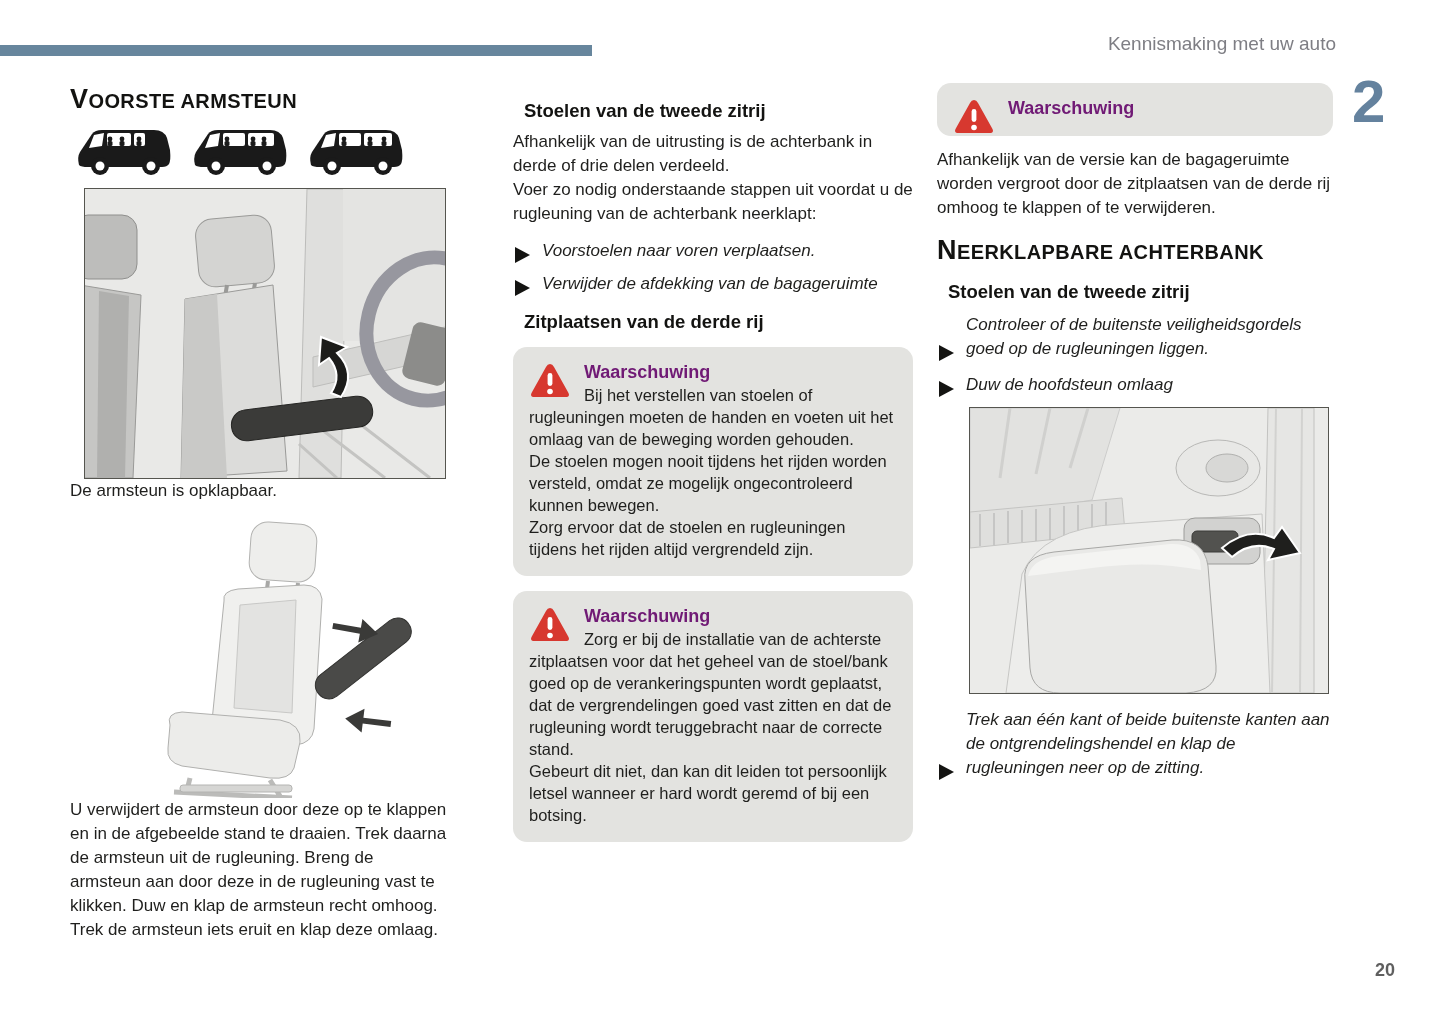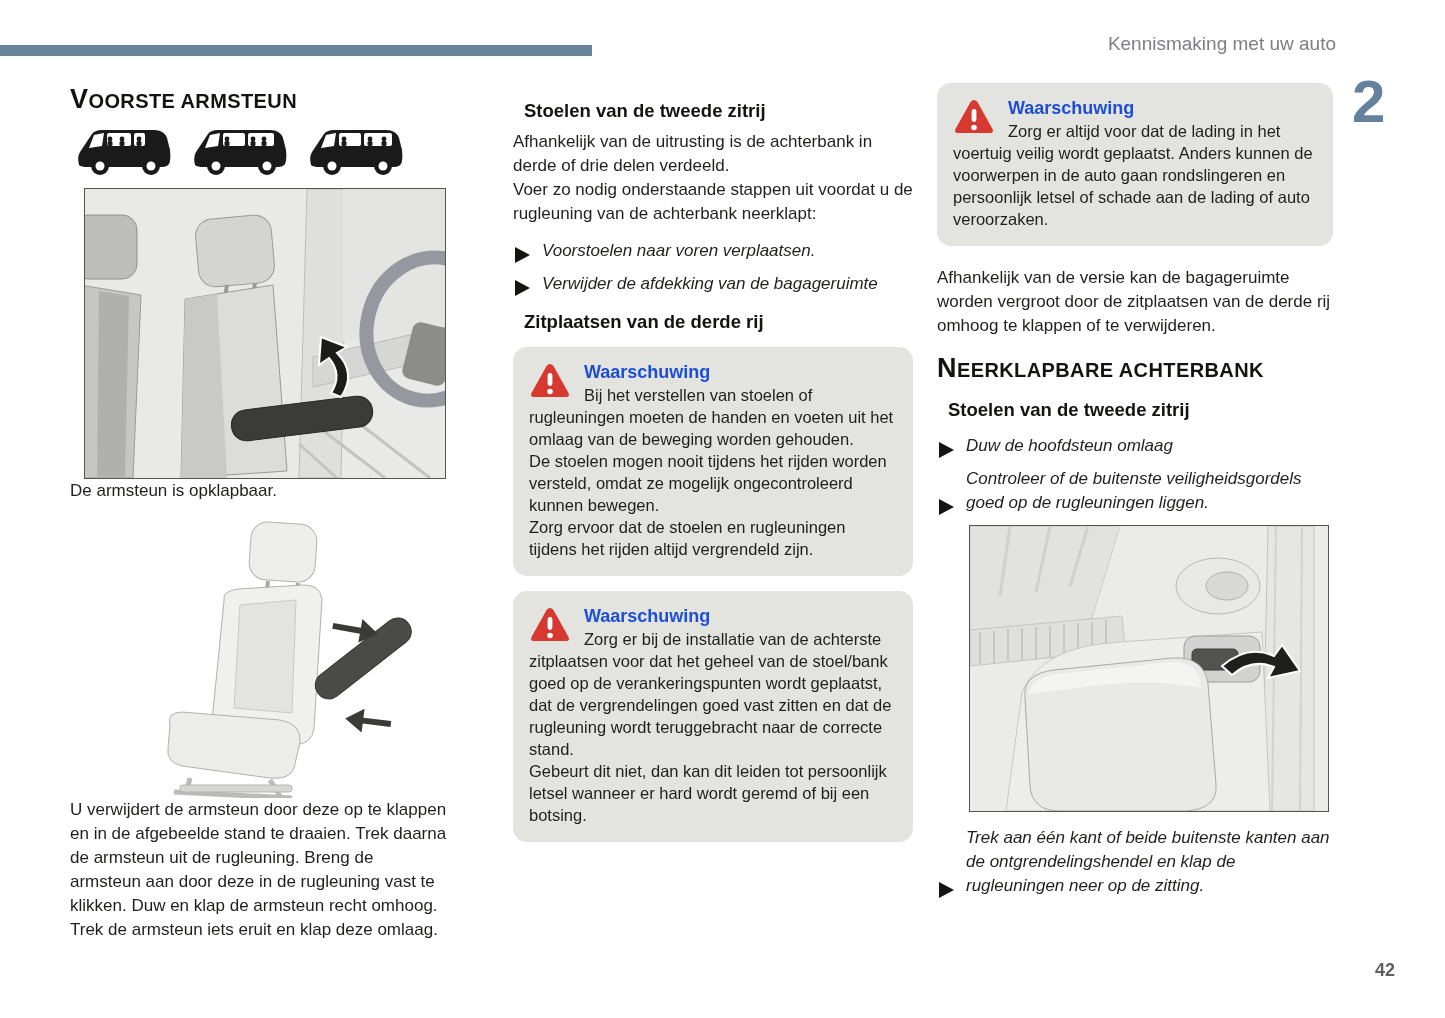--- a/index.html
+++ b/index.html
@@ -23,40 +23,40 @@
   p.body{font-size:17px;line-height:24px;margin:0;}
   .intro{margin-top:7px;}
   .para{margin-top:10px;}
   
   .bullet{display:flex;align-items:flex-end;margin-top:9px;font-style:italic;}
   .tri{flex:none;width:0;height:0;border-style:solid;border-width:8px 0 8px 15px;
        border-color:transparent transparent transparent #141412;margin:4px 12px 0 2px;}
   
   .warnbox{background:#e3e3e0;border-radius:14px;padding:13px 16px 16px 16px;margin-top:13px;}
   .warn-icon{float:left;width:42px;height:38px;margin:2px 13px 4px 0;}
-  .warn-title{font-size:18px;font-weight:bold;line-height:24px;color:#1d4ed8;}
+  .warn-title{font-size:18px;font-weight:bold;line-height:24px;color:#701a75;}
   .warnbox p{font-size:16.5px;line-height:22px;margin:0;}
   
   .figure{background:#e9e9e7;border:1px solid #55554f;}
   #fig-armrest{margin:12px 0 0 14px;width:360px;height:289px;}
   #fig-seat{margin:12px 0 0 58px;width:300px;height:283px;background:#fff;border:none;}
   #fig-headrest{margin:10px 0 0 32px;width:358px;height:285px;}
   .caption{margin-top:8px;}
   
   .vans{display:flex;gap:16px;margin:9px 0 0 4px;align-items:center;}
 </style>
 </head>
 <body>
 
 <div class="page">
 
   <div class="topbar"></div>
   <div class="header-title">Kennismaking met uw auto</div>
   <div class="chapter-num">2</div>
-  <div class="page-num">42</div>
+  <div class="page-num">20</div>
 
   <div class="col" id="col1">
     <h2 class="h1">VOORSTE ARMSTEUN</h2>
 
     <div class="vans">
 
       <svg width="100" height="52" viewBox="0 0 100 52">
         <path d="M5,41 Q3,33 6,28 L18,10 Q21,6 28,6 L80,6 Q90,6 93,14 L96,26 Q97,36 95,40 Q93,43 88,43 L14,43 Q7,43 5,41 Z" fill="#1a1a1a"></path>
         <polygon points="20,11 30,9 28,22 15,24" fill="#fff"></polygon>
         <rect x="33" y="9" width="24" height="13" rx="2" fill="#fff"></rect>
@@ -211,35 +211,34 @@
   <div class="col" id="col3">
     <div class="warnbox" style="margin-top:3px;">
       <span class="warn-icon">
         <svg width="42" height="38" viewBox="0 0 42 38">
           <path d="M21 2 Q23.5 2 25 5 L39.5 31 Q41 34 38 35 L4 35 Q1 34 2.5 31 L17 5 Q18.5 2 21 2 Z" fill="#d7382f"></path>
           <rect x="18.6" y="11" width="4.8" height="13" rx="2.4" fill="#ffffff"></rect>
           <circle cx="21" cy="29.5" r="2.8" fill="#ffffff"></circle>
         </svg>
       </span>
       <div class="warn-title">Waarschuwing</div>
-      <p>Zorg er altijd voor dat de lading in het voertuig veilig wordt geplaatst. Anders kunnen de voorwerpen in de auto gaan rondslingeren en persoonlijk letsel of schade aan de lading of auto veroorzaken.</p>
-    </div>
-
-    <p class="body" style="margin-top:20px;">Afhankelijk van de versie kan de bagageruimte worden vergroot door de zitplaatsen van de derde rij omhoog te klappen of te verwijderen.</p>
+    </div>
+
+    <p class="body" style="margin-top:12px;">Afhankelijk van de versie kan de bagageruimte worden vergroot door de zitplaatsen van de derde rij omhoog te klappen of te verwijderen.</p>
 
     <h2 class="h1" style="margin-top:16px;">NEERKLAPBARE ACHTERBANK</h2>
     <h3 class="sub">Stoelen van de tweede zitrij</h3>
 
+    <div class="bullet">
+      <span class="tri"></span>
+      <p class="body">Controleer of de buitenste veiligheidsgordels goed op de rugleuningen liggen.</p>
+    </div>
     <div class="bullet" style="margin-top:12px;">
       <span class="tri"></span>
       <p class="body">Duw de hoofdsteun omlaag</p>
-    </div>
-    <div class="bullet">
-      <span class="tri"></span>
-      <p class="body">Controleer of de buitenste veiligheidsgordels goed op de rugleuningen liggen.</p>
     </div>
 
     <div class="figure" id="fig-headrest">
       <svg width="358" height="285" viewBox="0 0 358 285">
         <rect width="358" height="285" fill="#ebebe9"></rect>
         <polygon points="0,0 150,0 122,92 0,112" fill="#e2e2e0" stroke="#cccccb" stroke-width="1"></polygon>
         <path d="M40,0 L30,70 M80,0 L66,66 M118,0 L100,60" stroke="#d0d0ce" stroke-width="3" fill="none"></path>
 
         <polygon points="0,104 152,90 155,124 0,140" fill="#dfdfdd" stroke="#c4c4c2" stroke-width="1"></polygon>
         <path d="M10,106 L10,138 M24,105 L24,137 M38,103 L38,135 M52,102 L52,134 M66,101 L66,133 M80,100 L80,132 M94,98 L94,130 M108,97 L108,129 M122,96 L122,128 M136,94 L136,126" stroke="#bfbfbd" stroke-width="1.5"></path>

